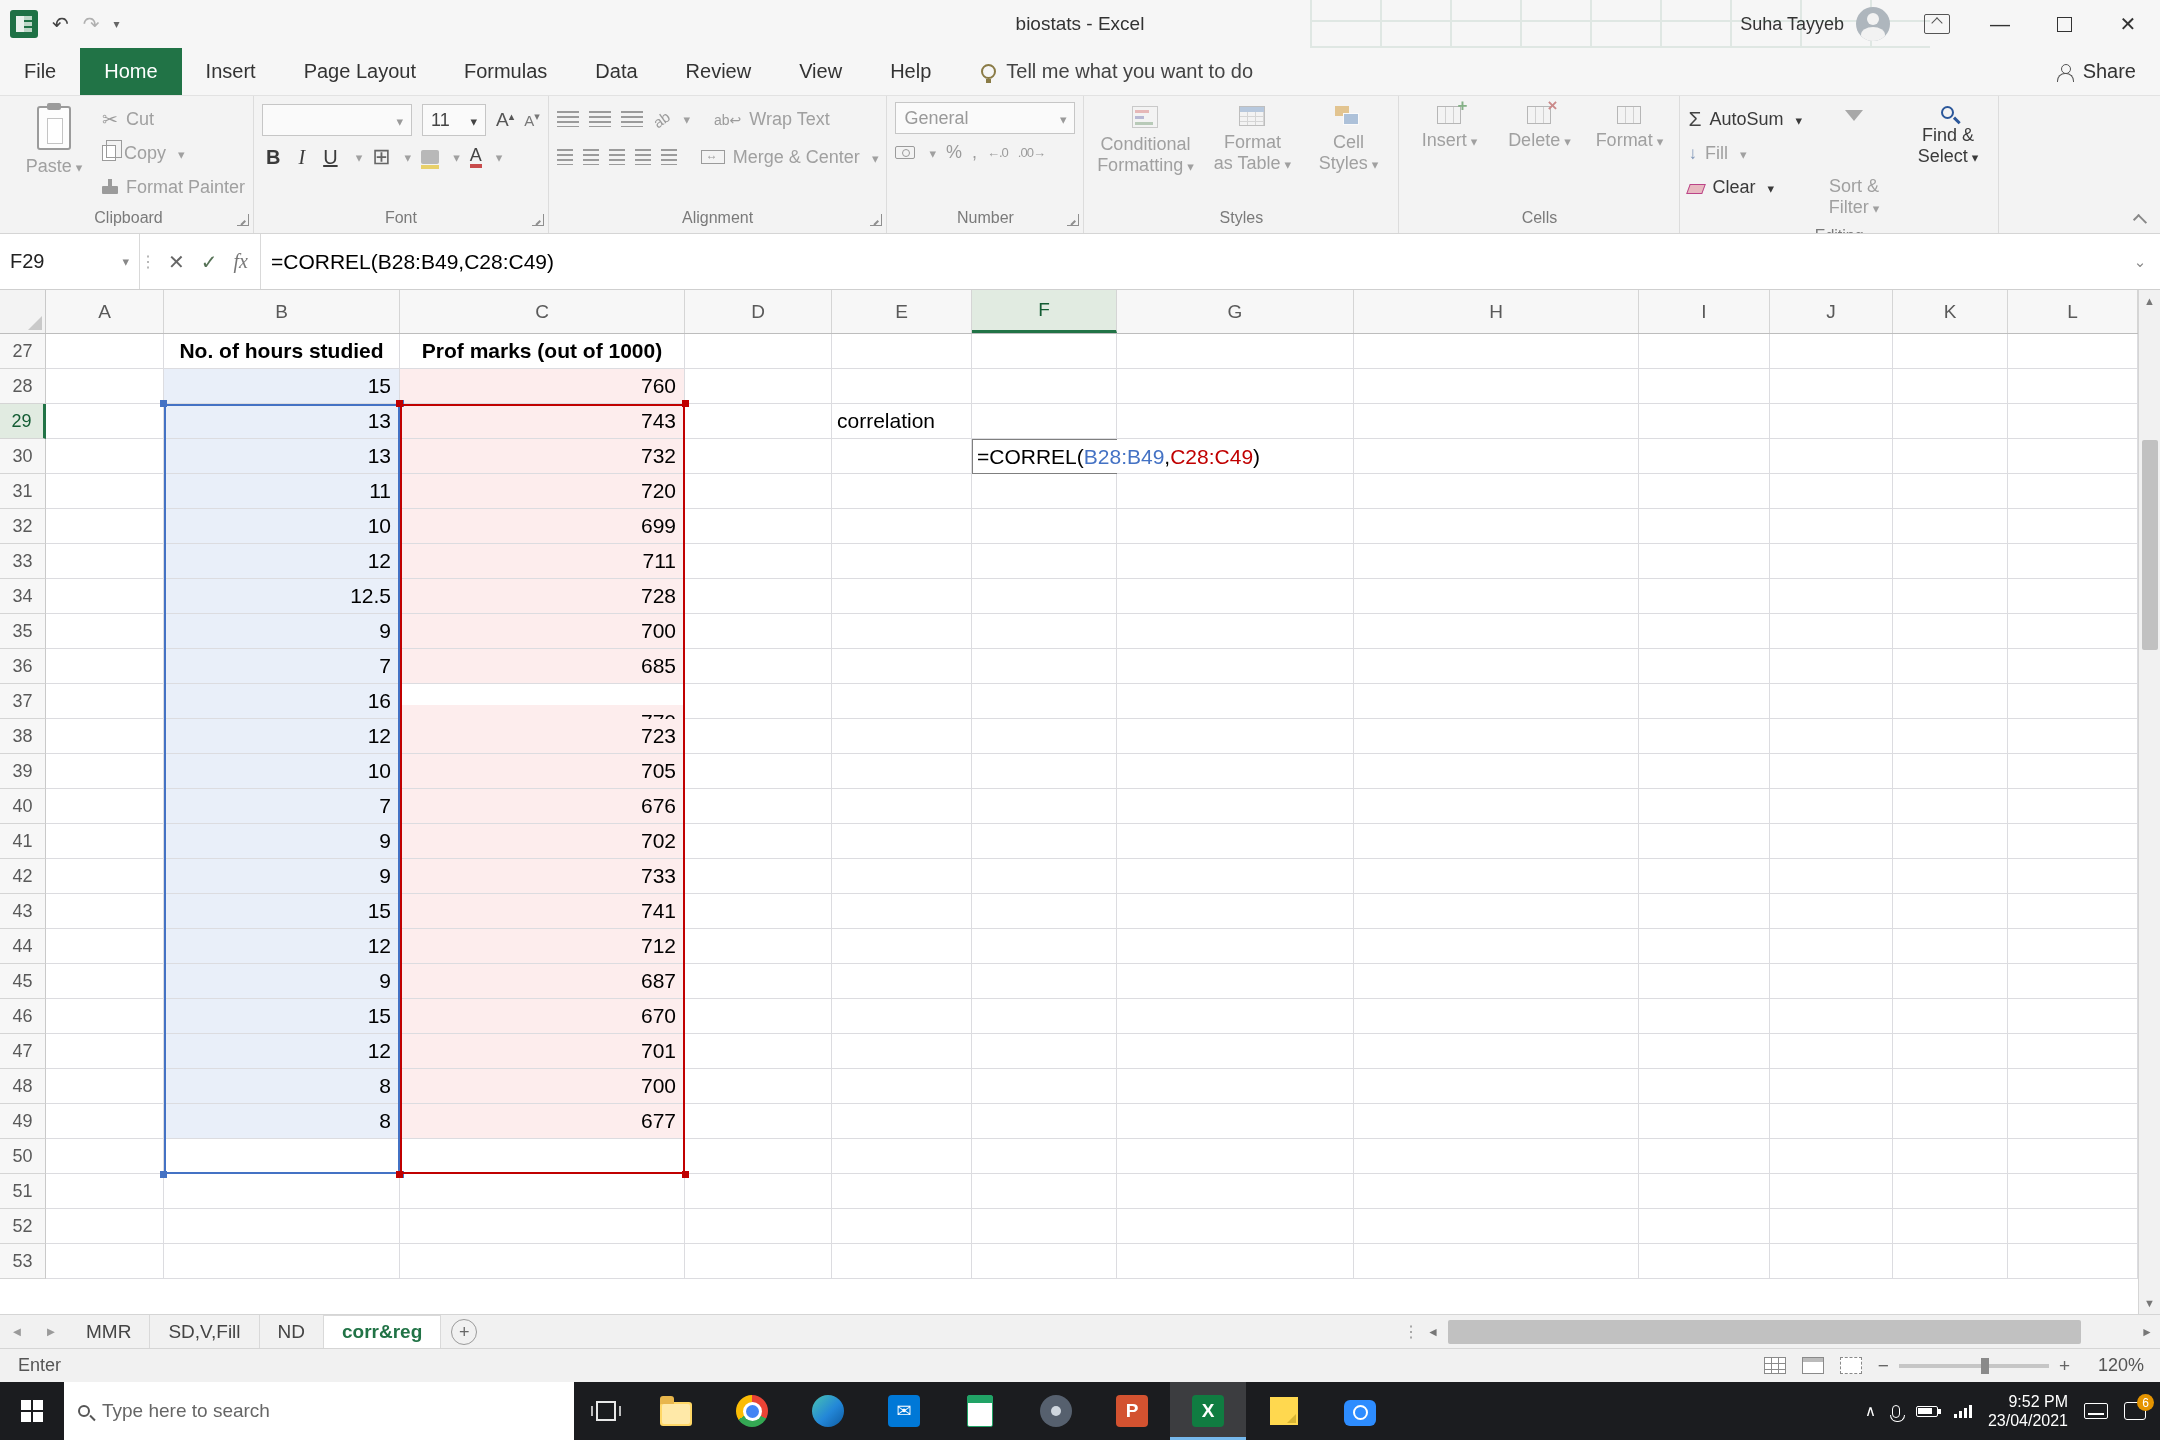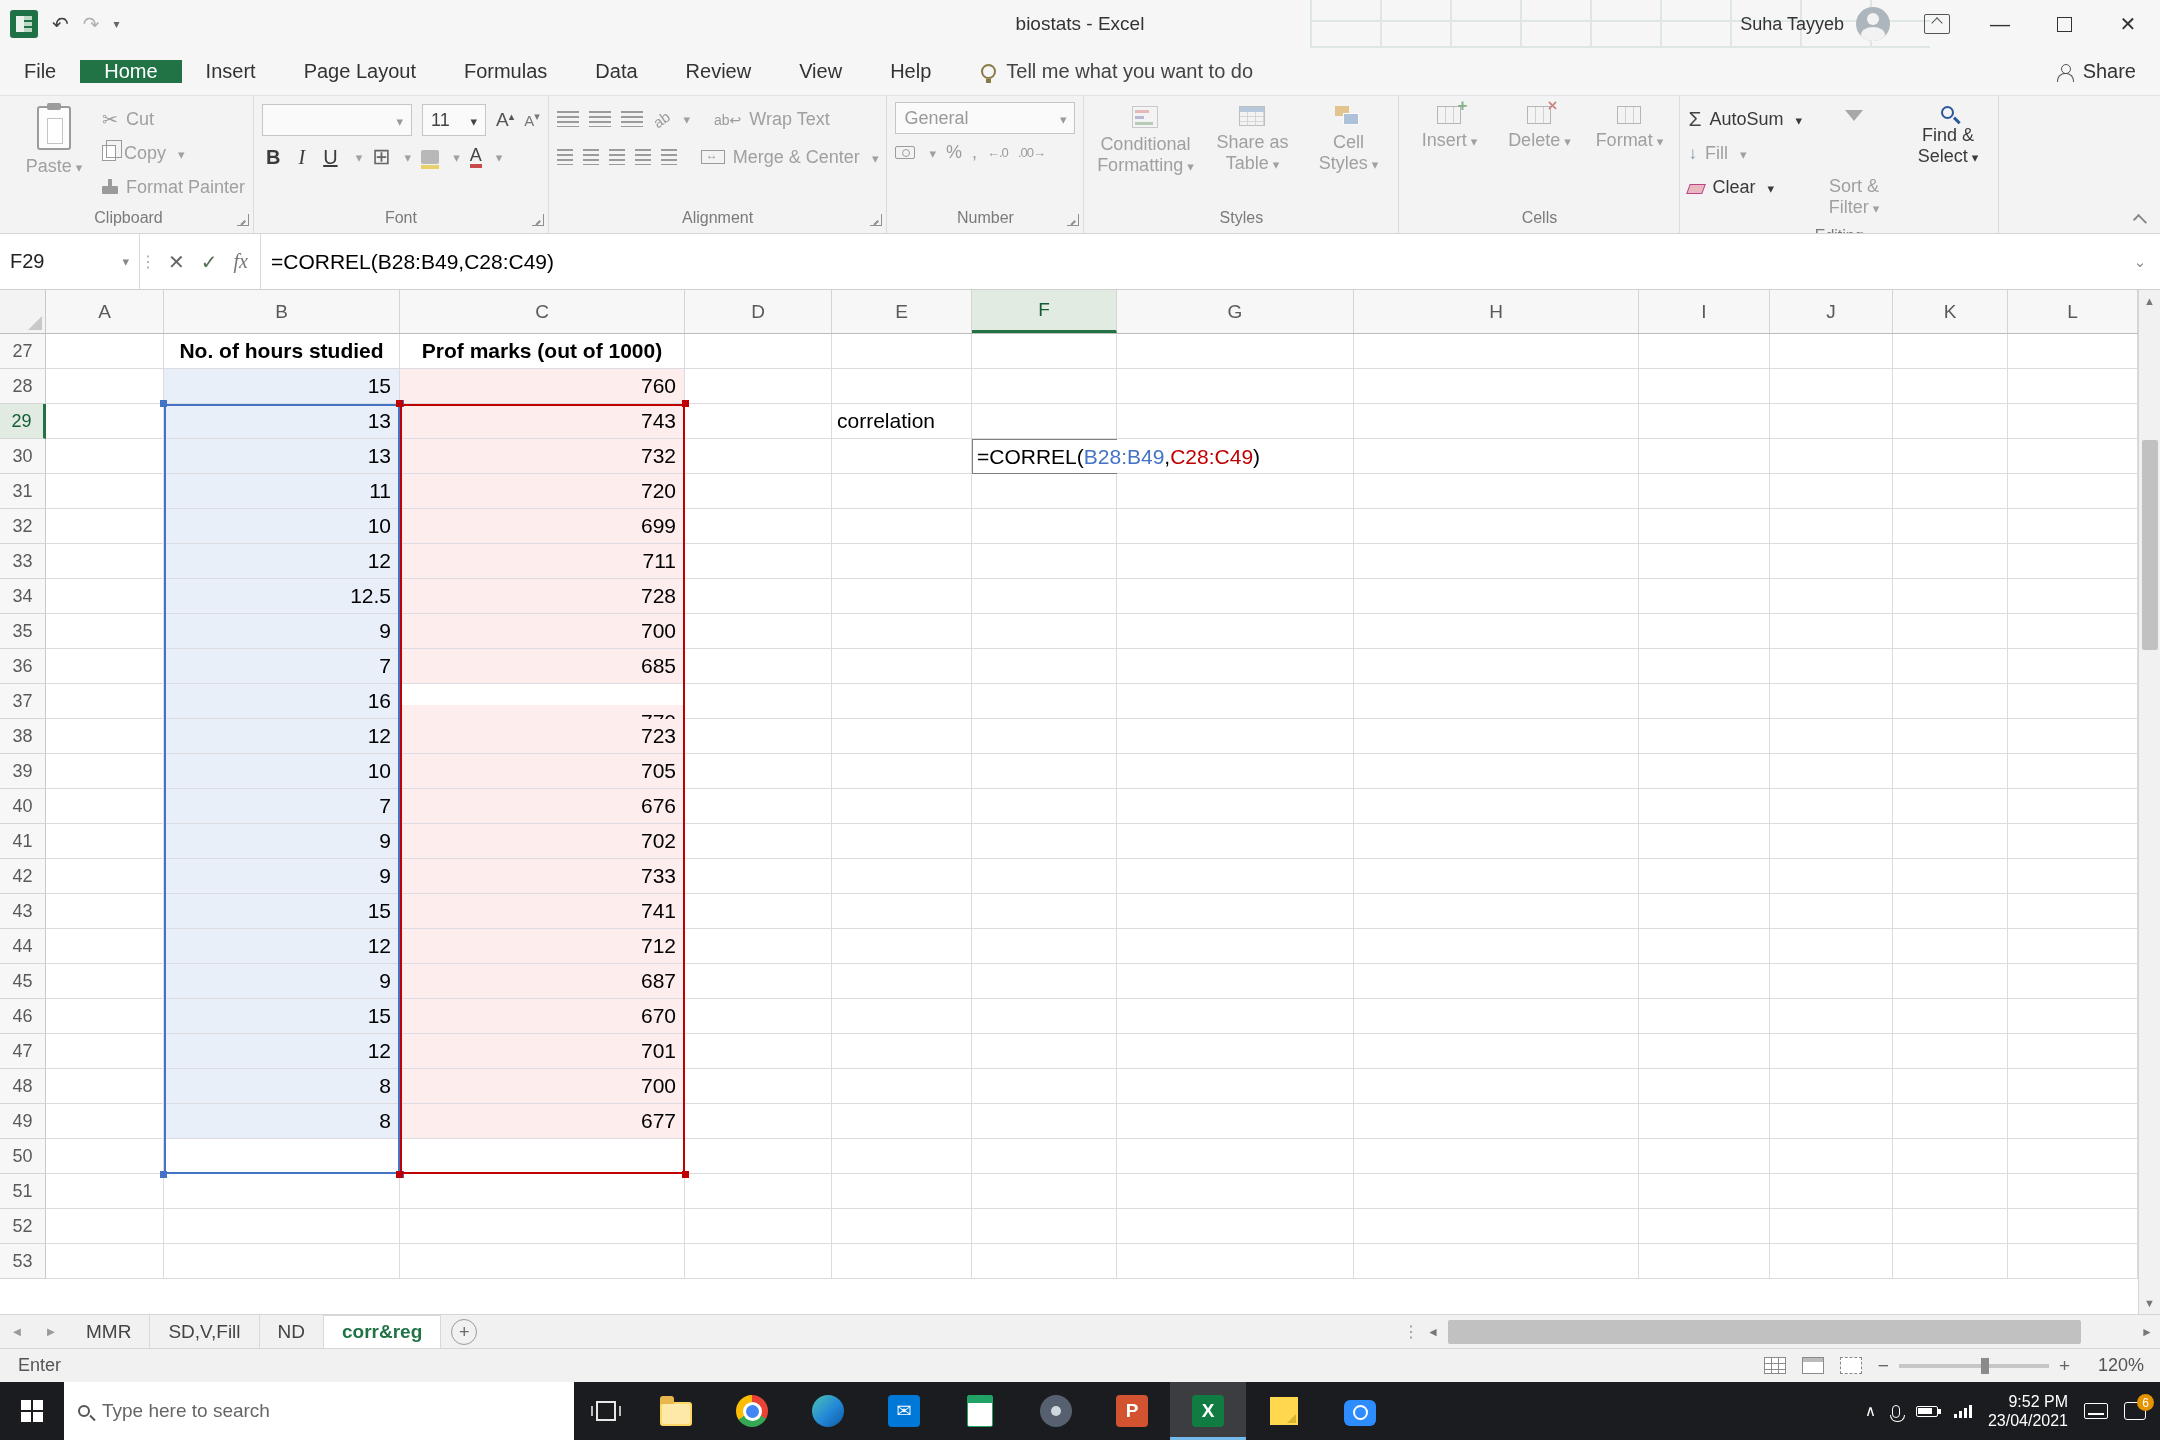--- a/index.html
+++ b/index.html
@@ -25,21 +25,21 @@
   .ribbon-disp { width:26px; height:20px; border:1.5px solid #555; border-radius:2px; margin:0 18px; position:relative; }
   .ribbon-disp::after { content:""; position:absolute; left:8px; top:4px; width:7px; height:7px; border-left:1.5px solid #555; border-top:1.5px solid #555; transform:rotate(45deg); }
   .winbtn { width:64px; height:100%; display:flex; align-items:center; justify-content:center; font-size:20px; color:#333; }
   .maxbox { width:15px; height:15px; border:1.5px solid #333; }
   .circuit { position:absolute; right:230px; top:0; width:620px; height:48px; opacity:.10; pointer-events:none;
       background: repeating-linear-gradient(90deg,#1e7145 0 2px,transparent 2px 70px),
                   repeating-linear-gradient(0deg,#1e7145 0 2px,transparent 2px 26px); }
 
   
   .tabrow { height:48px; background:#f6f6f6; display:flex; align-items:stretch; border-bottom:1px solid #e2e2e2; }
-  #tabStrip { display:flex;align-items:center; }
+  #tabStrip { display:flex; }
   .rtab { padding:0 24px; display:flex; align-items:center; font-size:20px; color:#333; }
   .rtab-active { background:#217346; color:#fff; }
   .tellme { display:flex; align-items:center; gap:10px; margin-left:26px; font-size:20px; color:#444; }
   .bulb { width:15px; height:15px; border:2px solid #8a7b46; border-radius:50%; position:relative; }
   .bulb::after { content:""; position:absolute; left:3px; bottom:-6px; width:5px; height:4px; background:#8a7b46; }
   .share { margin-left:auto; display:flex; align-items:center; gap:10px; padding-right:24px; font-size:20px; color:#333; }
   .person-ic { width:16px; height:16px; position:relative; }
   .person-ic::before { content:""; position:absolute; left:4px; top:0; width:8px; height:8px; border-radius:50%; border:1.5px solid #555; }
   .person-ic::after { content:""; position:absolute; left:0; bottom:-2px; width:15px; height:8px; border-radius:8px 8px 0 0; border:1.5px solid #555; border-bottom:none; }
 
@@ -408,21 +408,21 @@
     </div>
 
     <div class="rgroup">
       <div class="rg-body">
         <div class="bigbtn dis" style="width:106px;">
           <span class="gi gi-condfmt"></span>
           <span class="bb-lbl"><span>Conditional Formatting</span><span class="dd"></span></span>
         </div>
         <div class="bigbtn dis" style="width:96px;">
           <span class="gi gi-table"></span>
-          <span class="bb-lbl"><span>Share as Table</span><span class="dd"></span></span>
+          <span class="bb-lbl"><span>Format as Table</span><span class="dd"></span></span>
         </div>
         <div class="bigbtn dis" style="width:76px;">
           <span class="gi gi-cellstyles"></span>
           <span class="bb-lbl"><span>Cell Styles</span><span class="dd"></span></span>
         </div>
       </div>
       <div class="rg-label"><span>Styles</span></div>
     </div>
 
     <div class="rgroup">

